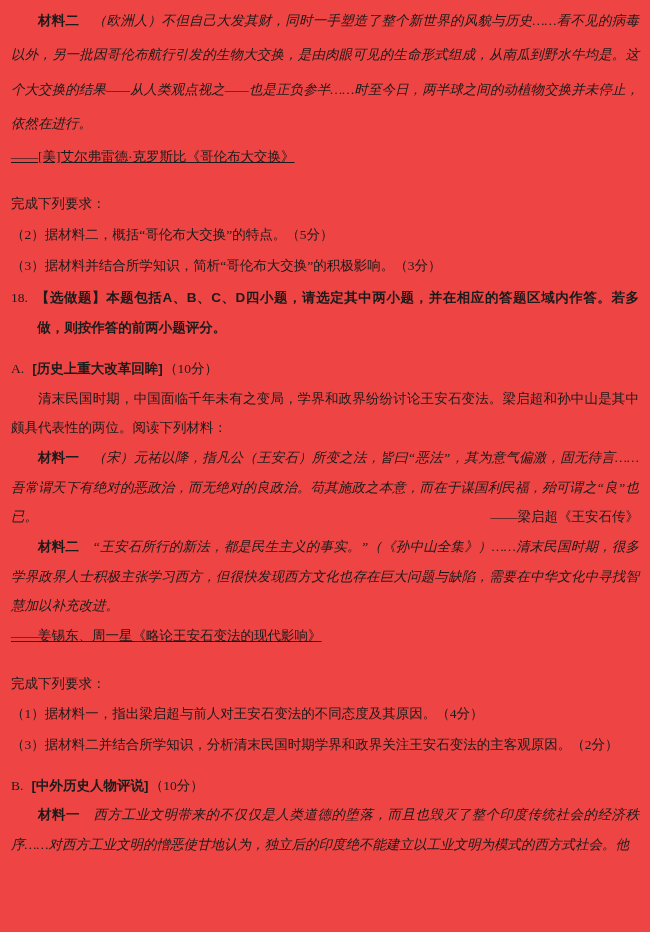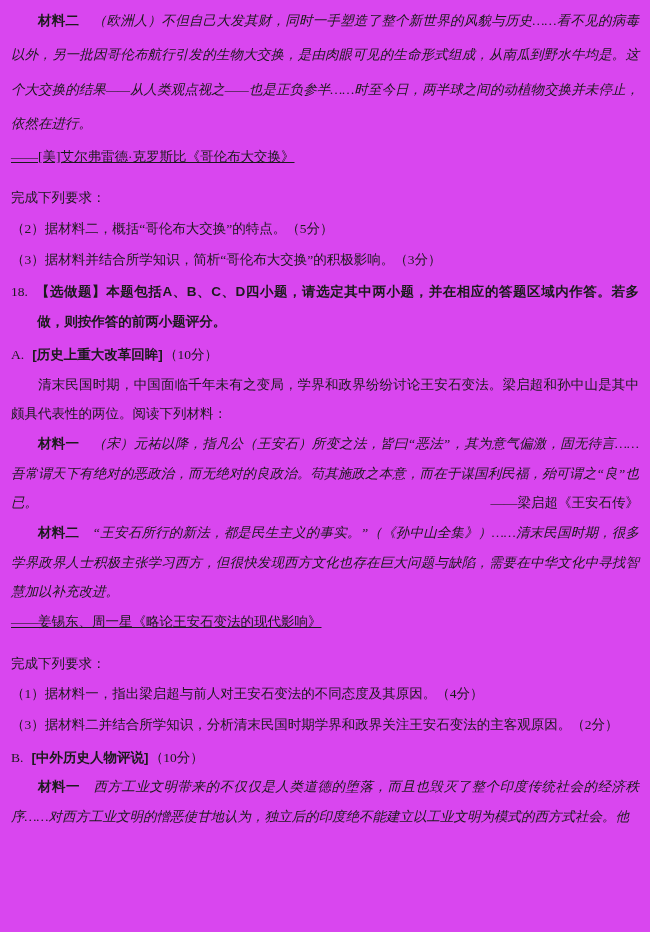--- a/index.html
+++ b/index.html
@@ -5,21 +5,21 @@
   html, body { margin: 0; padding: 0; }
   body {
     width: 650px;
     background: #e9e9e9;
     font-family: "Liberation Serif", "DejaVu Serif", serif;
   }
   .page {
     width: 650px;
     height: 932px;
     box-sizing: border-box;
-    background: #d946ef;
+    background: #ef4444;
     color: #1b1b1b;
     padding: 4px 11px 8px 11px;
     font-size: 13.5px;
     line-height: 2.2;
     display: flex;
     flex-direction: column;
     overflow: hidden;
   }
   p { margin: 0; }
   .para {
@@ -40,39 +40,39 @@
   }
   .attribution {
     text-align: left;
     text-indent: 0;
     text-decoration: underline;
   }
   .attr-inline {
     float: right;
     font-style: normal;
   }
-  .requirements { text-indent: 0; margin-top: 12px; }
+  .requirements { text-indent: 0; margin-top: 18px; }
   .question {
     text-align: justify;
     padding-left: 2.5em;
     text-indent: -2.5em;
     margin-top: 1px;
   }
   .big-q {
     text-align: justify;
     padding-left: 1.95em;
     text-indent: -1.95em;
     margin-top: 3px;
   }
   .big-q .q-num { margin-right: 0.55em; }
   .big-q .q-text {
     font-weight: 700;
     font-family: "Liberation Sans", "DejaVu Sans", sans-serif;
   }
-  .sec-head { margin-top: 3px; text-indent: 0; }
+  .sec-head { margin-top: 11px; text-indent: 0; }
   .sec-head .sec-prefix { margin-right: 0.6em; }
   .sec-head .sec-title {
     font-weight: 700;
     font-family: "Liberation Sans", "DejaVu Sans", sans-serif;
   }
   .sec-head .sec-score { margin-left: 0.1em; }
 </style>
 </head>
 <body>
 

